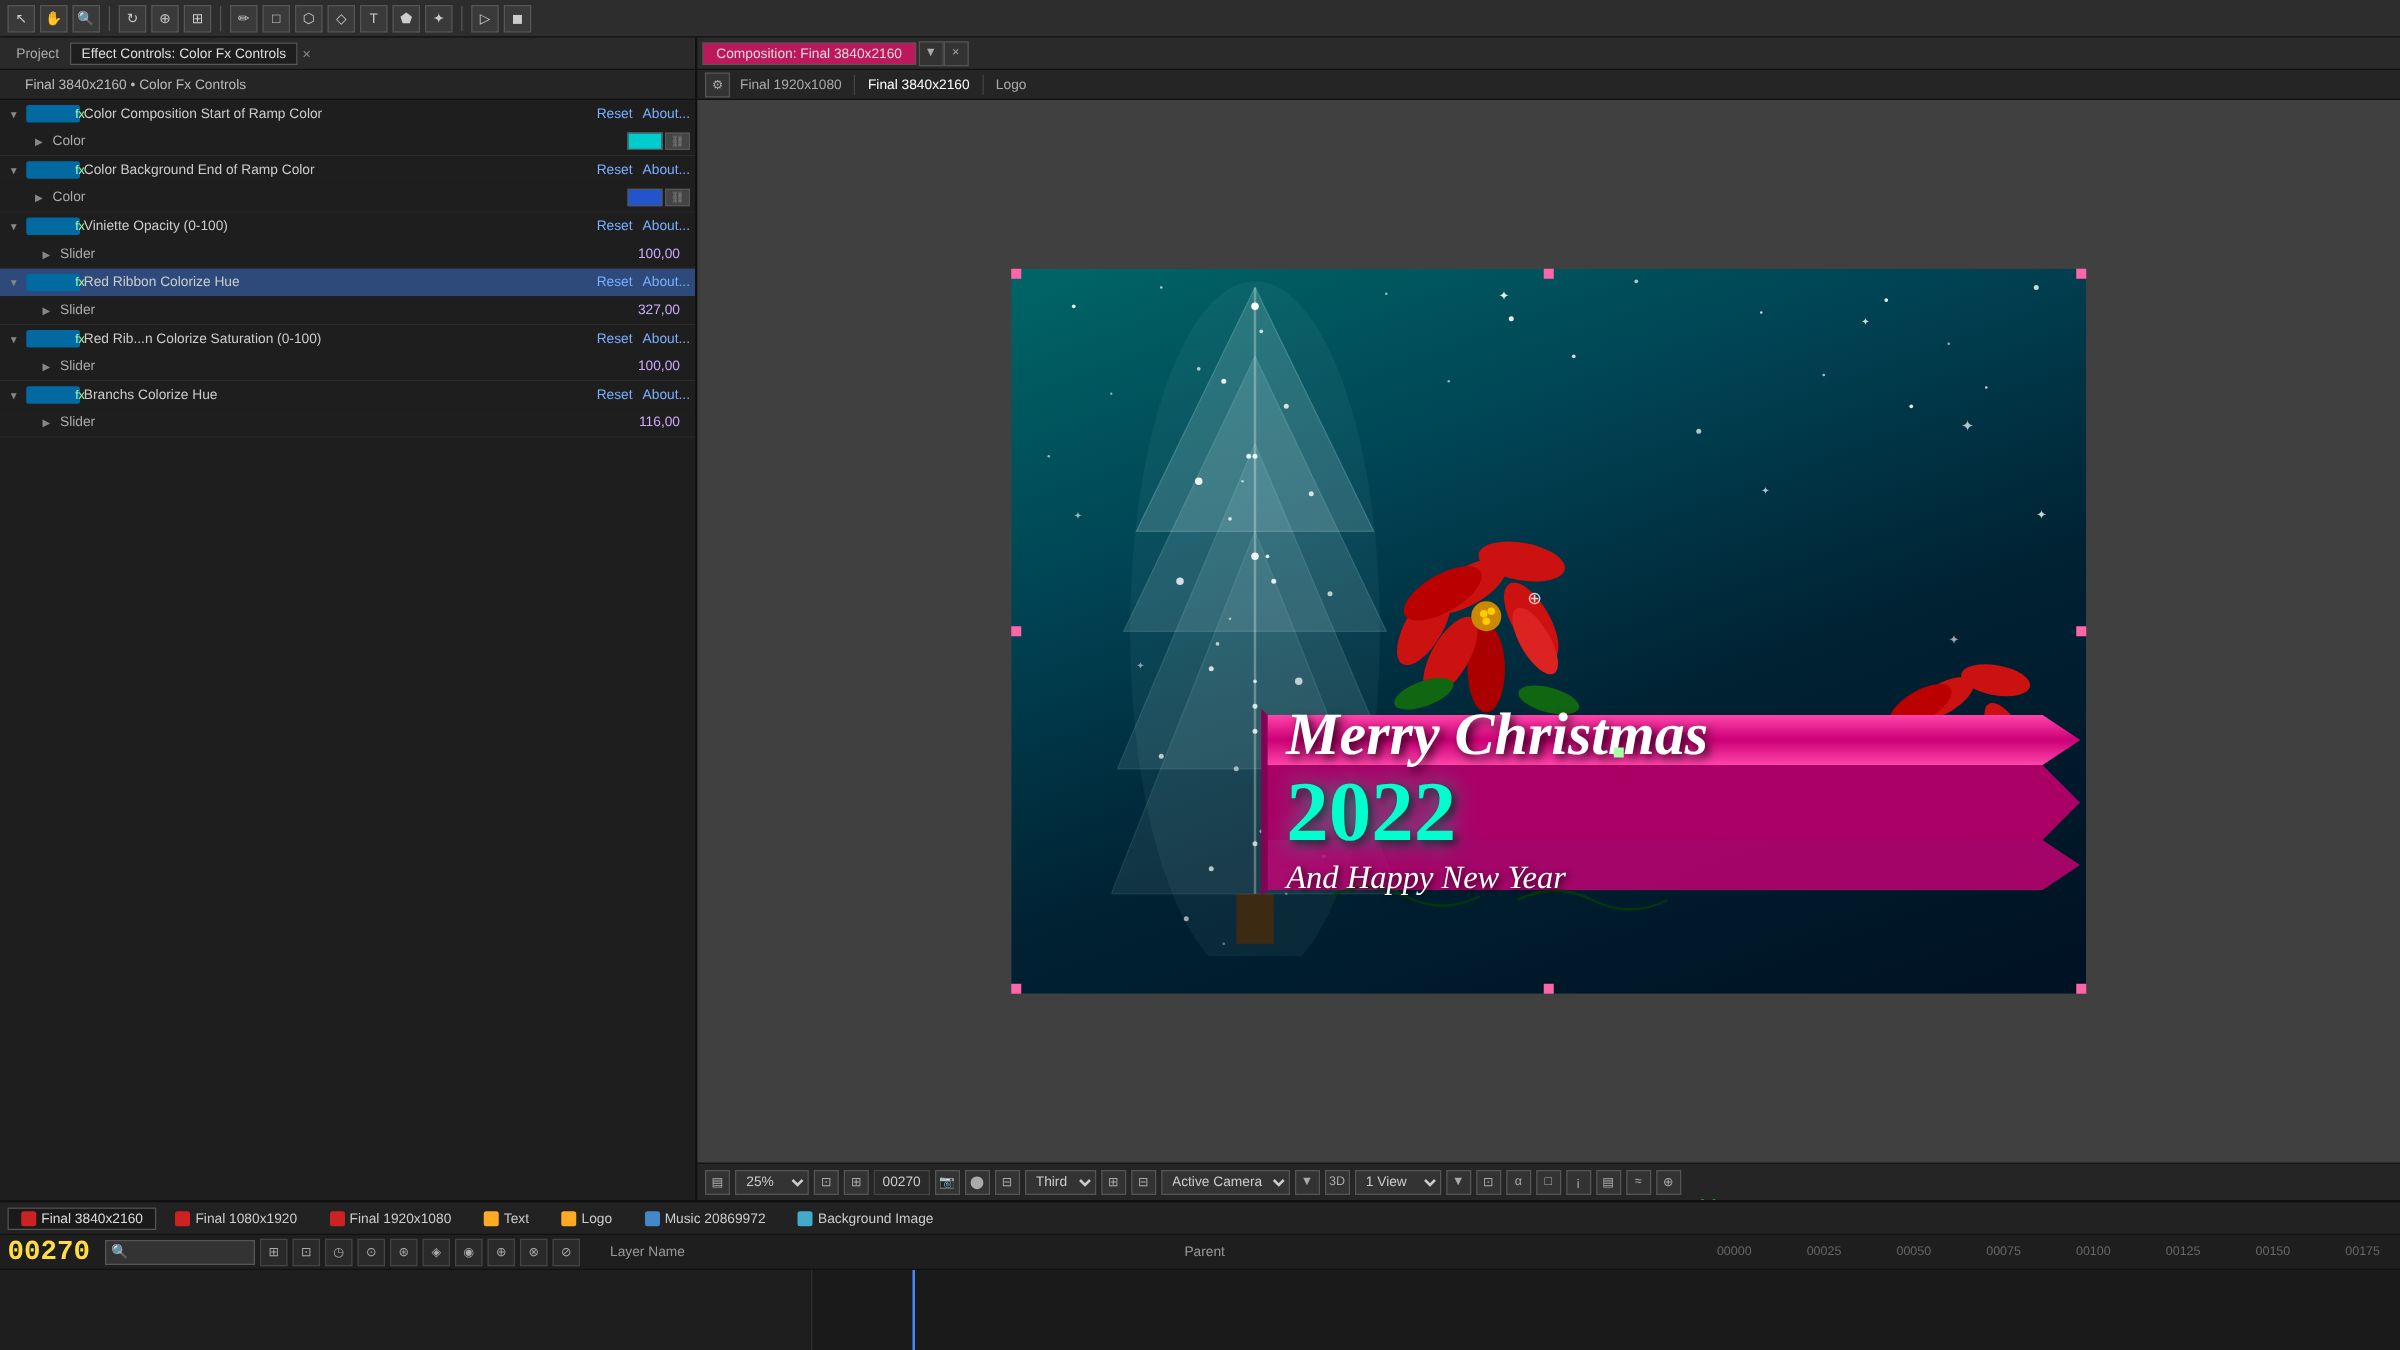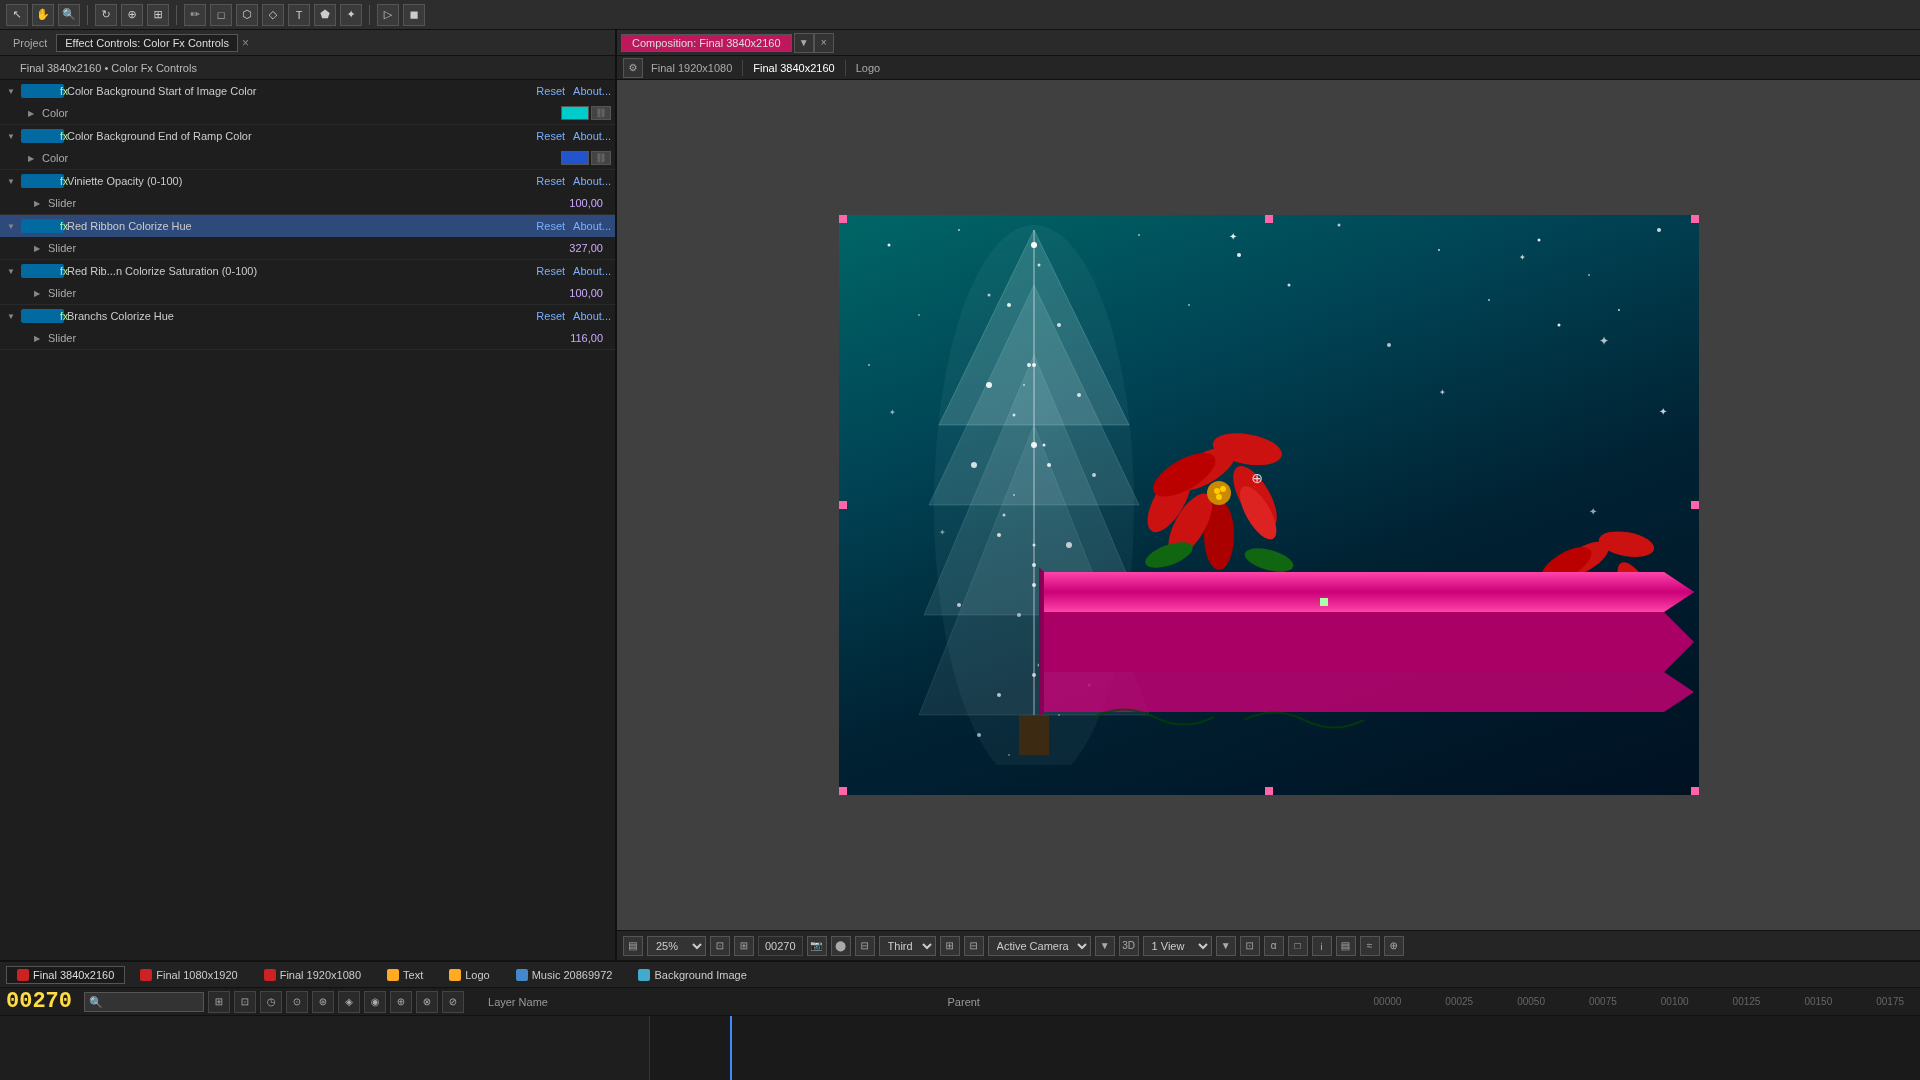--- a/index.html
+++ b/index.html
@@ -47,21 +47,21 @@
 
     
     .main-area {
       flex: 1;
       display: flex;
       overflow: hidden;
     }
 
     
     .left-panel {
-      width: 617px;
+      width: 558px;
       background: #1e1e1e;
       border-right: 2px solid #111;
       display: flex;
       flex-direction: column;
       flex-shrink: 0;
     }
 
     .panel-tabs {
       height: 26px;
       background: #2a2a2a;
@@ -562,21 +562,21 @@
     <div class="panel-header">
       <span>Final 3840x2160 • Color Fx Controls</span>
     </div>
 
     <div class="effects-list">
 
       <div class="effect-group">
         <div class="effect-header">
           <div class="effect-toggle">▼</div>
           <div class="fx-badge">fx</div>
-          <span class="effect-name">Color Background Start of Image Color</span>
+          <span class="effect-name">Color Composition Start of Ramp Color</span>
           <span class="effect-reset">Reset</span>
           <span class="effect-about">About...</span>
         </div>
         <div class="effect-sub">
           <div class="effect-toggle">▶</div>
           <span class="slider-label">Color</span>
           <div class="color-swatch color-swatch-cyan"></div>
           <div class="chain-icon">⛓</div>
         </div>
       </div>
@@ -825,20 +825,25 @@
                   </linearGradient>
                 </defs>
 
                 <path d="M0,20 L-20,0 L-20,180 L0,160 Z" fill="#880055"></path>
 
                 <path d="M50,165 Q80,150 110,165 Q140,180 170,165" stroke="#004400" stroke-width="2" fill="none" opacity="0.7"></path>
                 <path d="M200,168 Q230,153 260,168 Q290,183 320,168" stroke="#004400" stroke-width="2" fill="none" opacity="0.7"></path>
               </svg>
 
               
+              <div style="position:absolute;top:10px;left:20px;right:0;">
+                <div style="color:white;font-size:48px;font-weight:900;font-style:italic;text-shadow:3px 3px 8px rgba(0,0,0,0.8);line-height:1.1;font-family:serif;">Merry Christmas</div>
+                <div style="color:#00ffcc;font-size:68px;font-weight:900;text-shadow:0 0 20px rgba(0,255,200,0.6),3px 3px 8px rgba(0,0,0,0.8);line-height:1;font-family:serif;">2022</div>
+                <div style="color:white;font-size:26px;font-style:italic;text-shadow:2px 2px 5px rgba(0,0,0,0.8);font-family:serif;margin-top:4px;">And Happy New Year</div>
+              </div>
             </div>
 
           </div>
         </div>
 
         <div class="move-cursor">⊕</div>
 
         <div class="transform-handle"></div>
       </div>
     </div>

